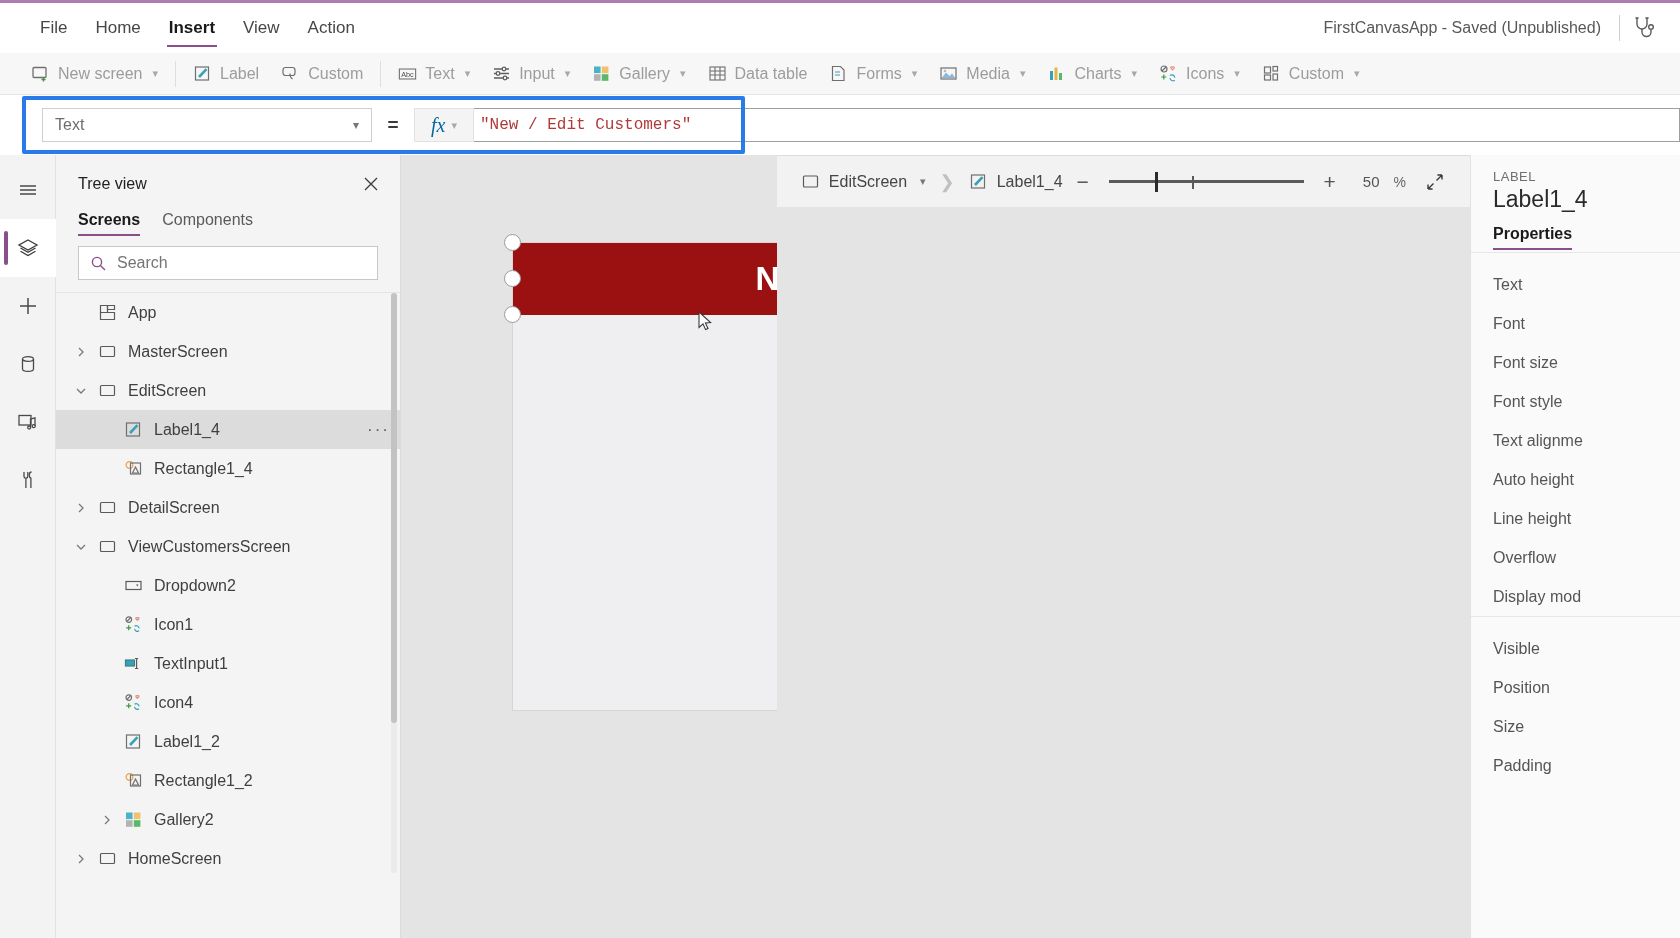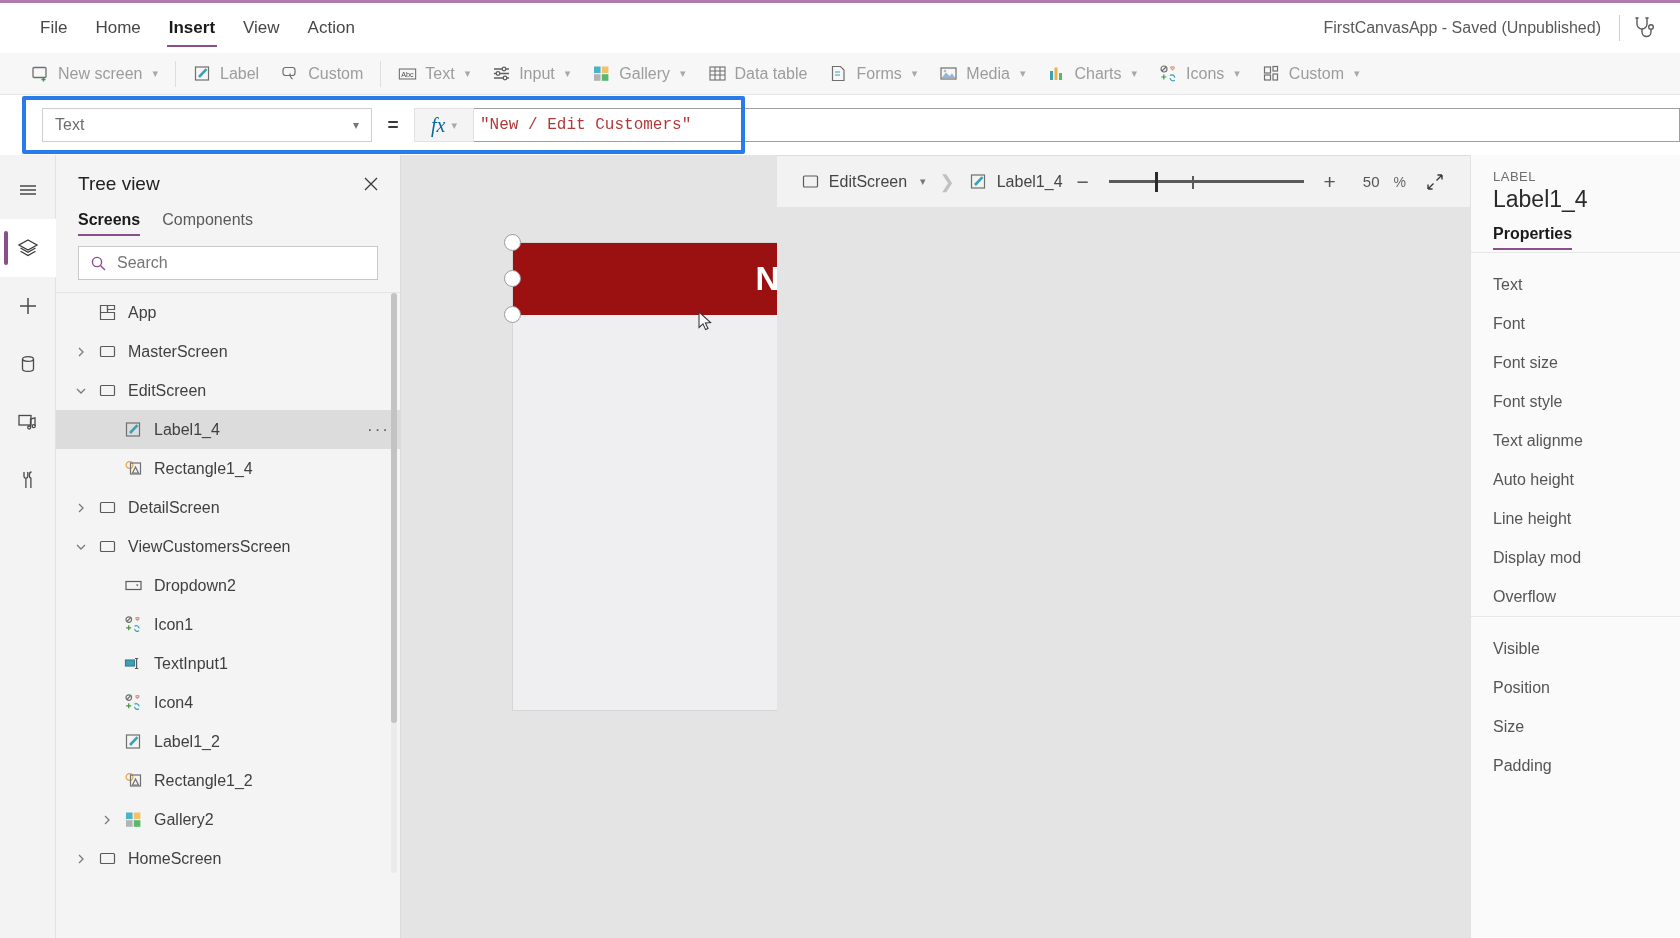--- a/index.html
+++ b/index.html
@@ -100,21 +100,21 @@
     content:""; position:absolute; left:4px; top:12px; bottom:12px; width:4px;
     background:#8a4e8a; border-radius:2px;
   }
 
   
   .treeview {
     width:345px; flex:0 0 345px; background:#f4f4f4; border-right:1px solid #dcdcdc;
     display:flex; flex-direction:column; position:relative;
   }
   .tv-header { display:flex; align-items:center; padding:16px 16px 10px 22px; }
-  .tv-title { font-size:19px; color:#222; font-weight:400; }
+  .tv-title { font-size:16px; color:#222; font-weight:400; }
   .tv-close { margin-left:auto; cursor:pointer; color:#3a3a3a; font-size:22px; line-height:1;
                width:26px; height:26px; display:flex; align-items:center; justify-content:center;}
   .tv-tabs { display:flex; padding:0 22px; gap:22px; }
   .tv-tab { position:relative; padding:4px 0 9px 0; font-size:16px; color:#5a5a5a; cursor:pointer; }
   .tv-tab.active { color:#1a1a1a; font-weight:700; }
   .tv-tab.active::after { content:""; position:absolute; left:0; right:0; bottom:2px; height:2.5px; background:#8a4e8a; }
   .tv-search-wrap { padding:8px 22px 12px 22px; }
   .tv-search {
     height:34px; border:1px solid #c8c8c8; background:#fff; display:flex;
     align-items:center; gap:9px; padding:0 10px;
@@ -738,22 +738,22 @@
       </div>
       <div class="props-divider"></div>
       <div class="props-list" id="props-group1">
           <div class="props-row">Text</div>
           <div class="props-row">Font</div>
           <div class="props-row">Font size</div>
           <div class="props-row">Font style</div>
           <div class="props-row">Text alignme</div>
           <div class="props-row">Auto height</div>
           <div class="props-row">Line height</div>
+          <div class="props-row">Overflow</div>
           <div class="props-row">Display mod</div>
-          <div class="props-row">Overflow</div>
         </div>
       <div class="props-divider"></div>
       <div class="props-list" id="props-group2">
           <div class="props-row">Visible</div>
           <div class="props-row">Position</div>
           <div class="props-row">Size</div>
           <div class="props-row">Padding</div>
         </div>
     </div>
 

